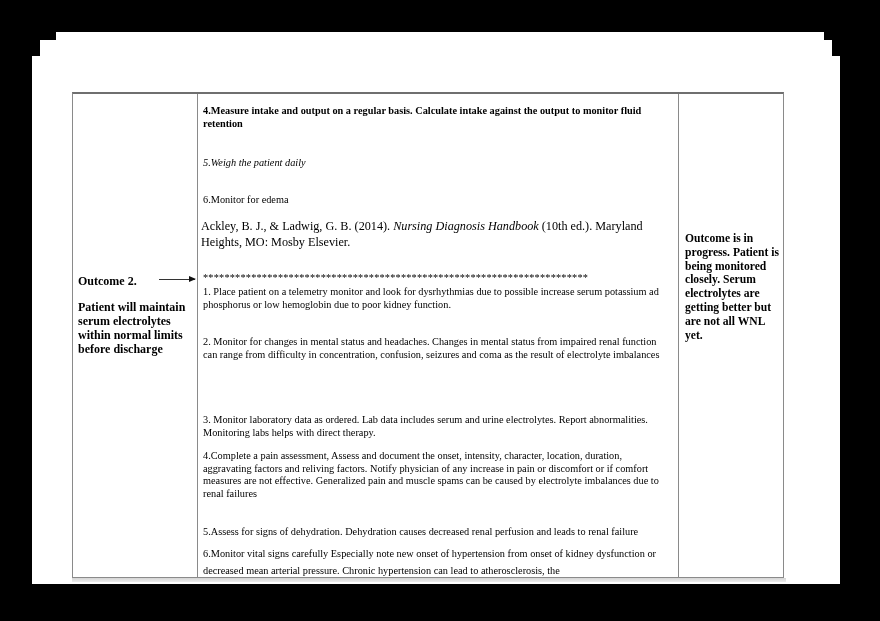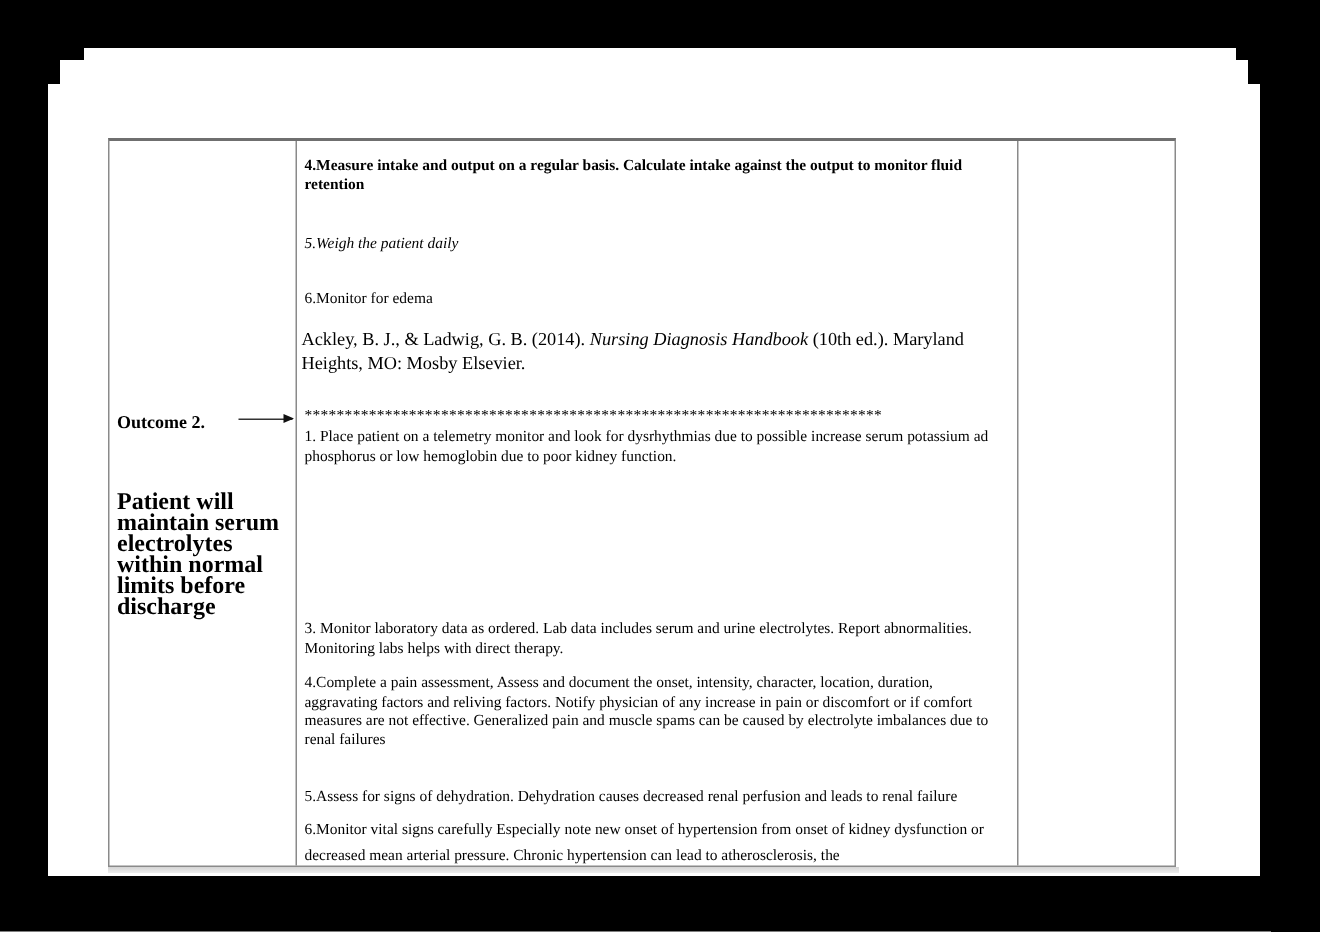--- a/index.html
+++ b/index.html
@@ -35,21 +35,21 @@
   }
   .arrow {
     position: absolute; left: 86px; top: 185px; width: 36px; height: 1px; background: #333;
   }
   .arrow::after {
     content: ""; position: absolute; right: -1px; top: -3px;
     border-left: 7px solid #111; border-top: 3.5px solid transparent; border-bottom: 3.5px solid transparent;
   }
   .outcome-goal {
     position: absolute; left: 5px; top: 206px; width: 118px;
-    font-weight: bold; font-size: 16px; line-height: 14px; margin-top: 28px;
+    font-weight: bold; font-size: 12px; line-height: 14px;
   }
 
   .item { position: absolute; left: 5px; width: 470px; font-size: 10.3px; line-height: 12.6px; }
   .ref { position: absolute; left: 3px; width: 470px; font-size: 12.2px; line-height: 15.5px; }
   .ref i { font-style: italic; }
   .stars { position: absolute; left: 5px; font-size: 10.3px; line-height: 12px; letter-spacing: 0.2px; white-space: nowrap; }
   .item.tall { line-height: 17px; }
 
   .evaluation {
     position: absolute; left: 6px; top: 138px; width: 96px;
@@ -73,20 +73,24 @@
   <div class="col-mid">
     <div class="item" style="top:11px;font-weight:bold;">4.Measure intake and output on a regular basis. Calculate intake against the output to monitor fluid retention</div>
     <div class="item" style="top:63px;font-style:italic;">5.Weigh the patient daily</div>
     <div class="item" style="top:100px;">6.Monitor for edema</div>
 
     <div class="ref" style="top:125px;"><span>Ackley, B. J., &amp; Ladwig, G. B. (2014). </span><i>Nursing Diagnosis Handbook</i><span> (10th ed.). Maryland Heights, MO: Mosby Elsevier.</span></div>
 
     <div class="stars" style="top:178px;">************************************************************************</div>
 
     <div class="item" style="top:192px;">1. Place patient on a telemetry monitor and look for dysrhythmias due to possible increase serum potassium ad phosphorus or low hemoglobin due to poor kidney function.</div>
+    <div class="item" style="top:242px;">2. Monitor for changes in mental status and headaches. Changes in mental status from impaired renal function can range from difficulty in concentration, confusion, seizures and coma as the result of electrolyte imbalances</div>
     <div class="item" style="top:306px;margin-top:14px;">3. Monitor laboratory data as ordered. Lab data includes serum and urine electrolytes. Report abnormalities. Monitoring labs helps with direct therapy.</div>
     <div class="item" style="top:356px;">4.Complete a pain assessment, Assess and document the onset, intensity, character, location, duration, aggravating factors and reliving factors. Notify physician of any increase in pain or discomfort or if comfort measures are not effective. Generalized pain and muscle spams can be caused by electrolyte imbalances due to renal failures</div>
     <div class="item" style="top:432px;">5.Assess for signs of dehydration. Dehydration causes decreased renal perfusion and leads to renal failure</div>
     <div class="item tall" style="top:451px;">6.Monitor vital signs carefully Especially note new onset of hypertension from onset of kidney dysfunction or decreased mean arterial pressure. Chronic hypertension can lead to atherosclerosis, the</div>
   </div>
 
+  <div class="col-right">
+    <div class="evaluation">Outcome is in progress. Patient is being monitored closely. Serum electrolytes are getting better but are not all WNL yet.</div>
+  </div>
 </div>
 <div class="bottom-rule"></div>
 
 </body></html>

